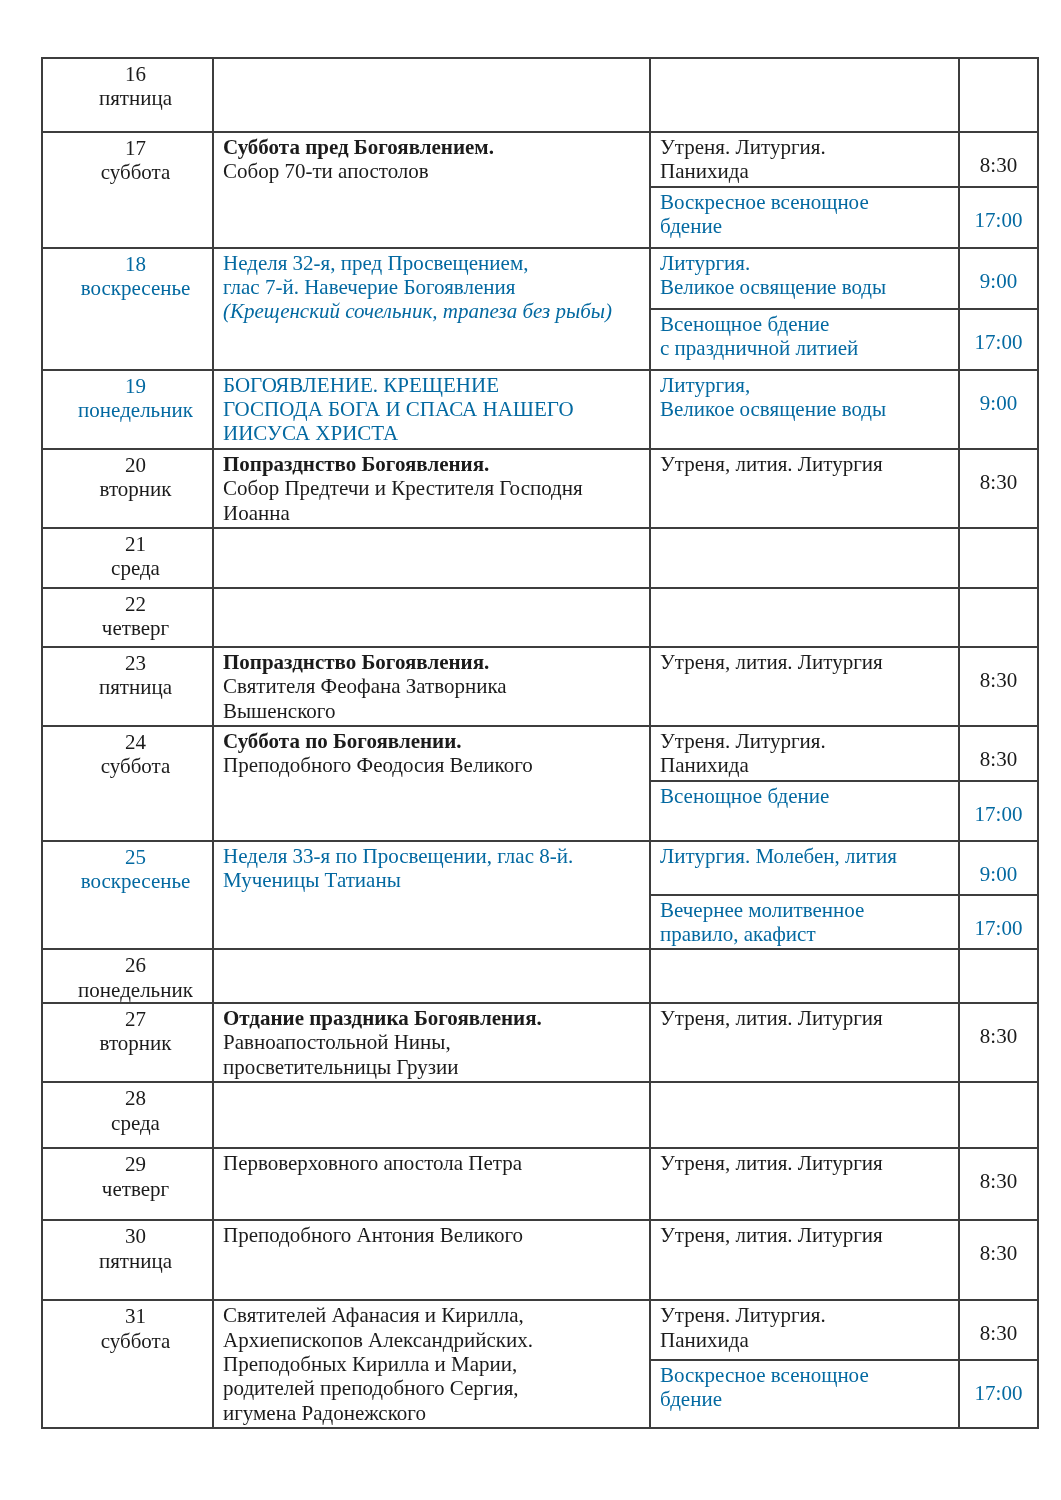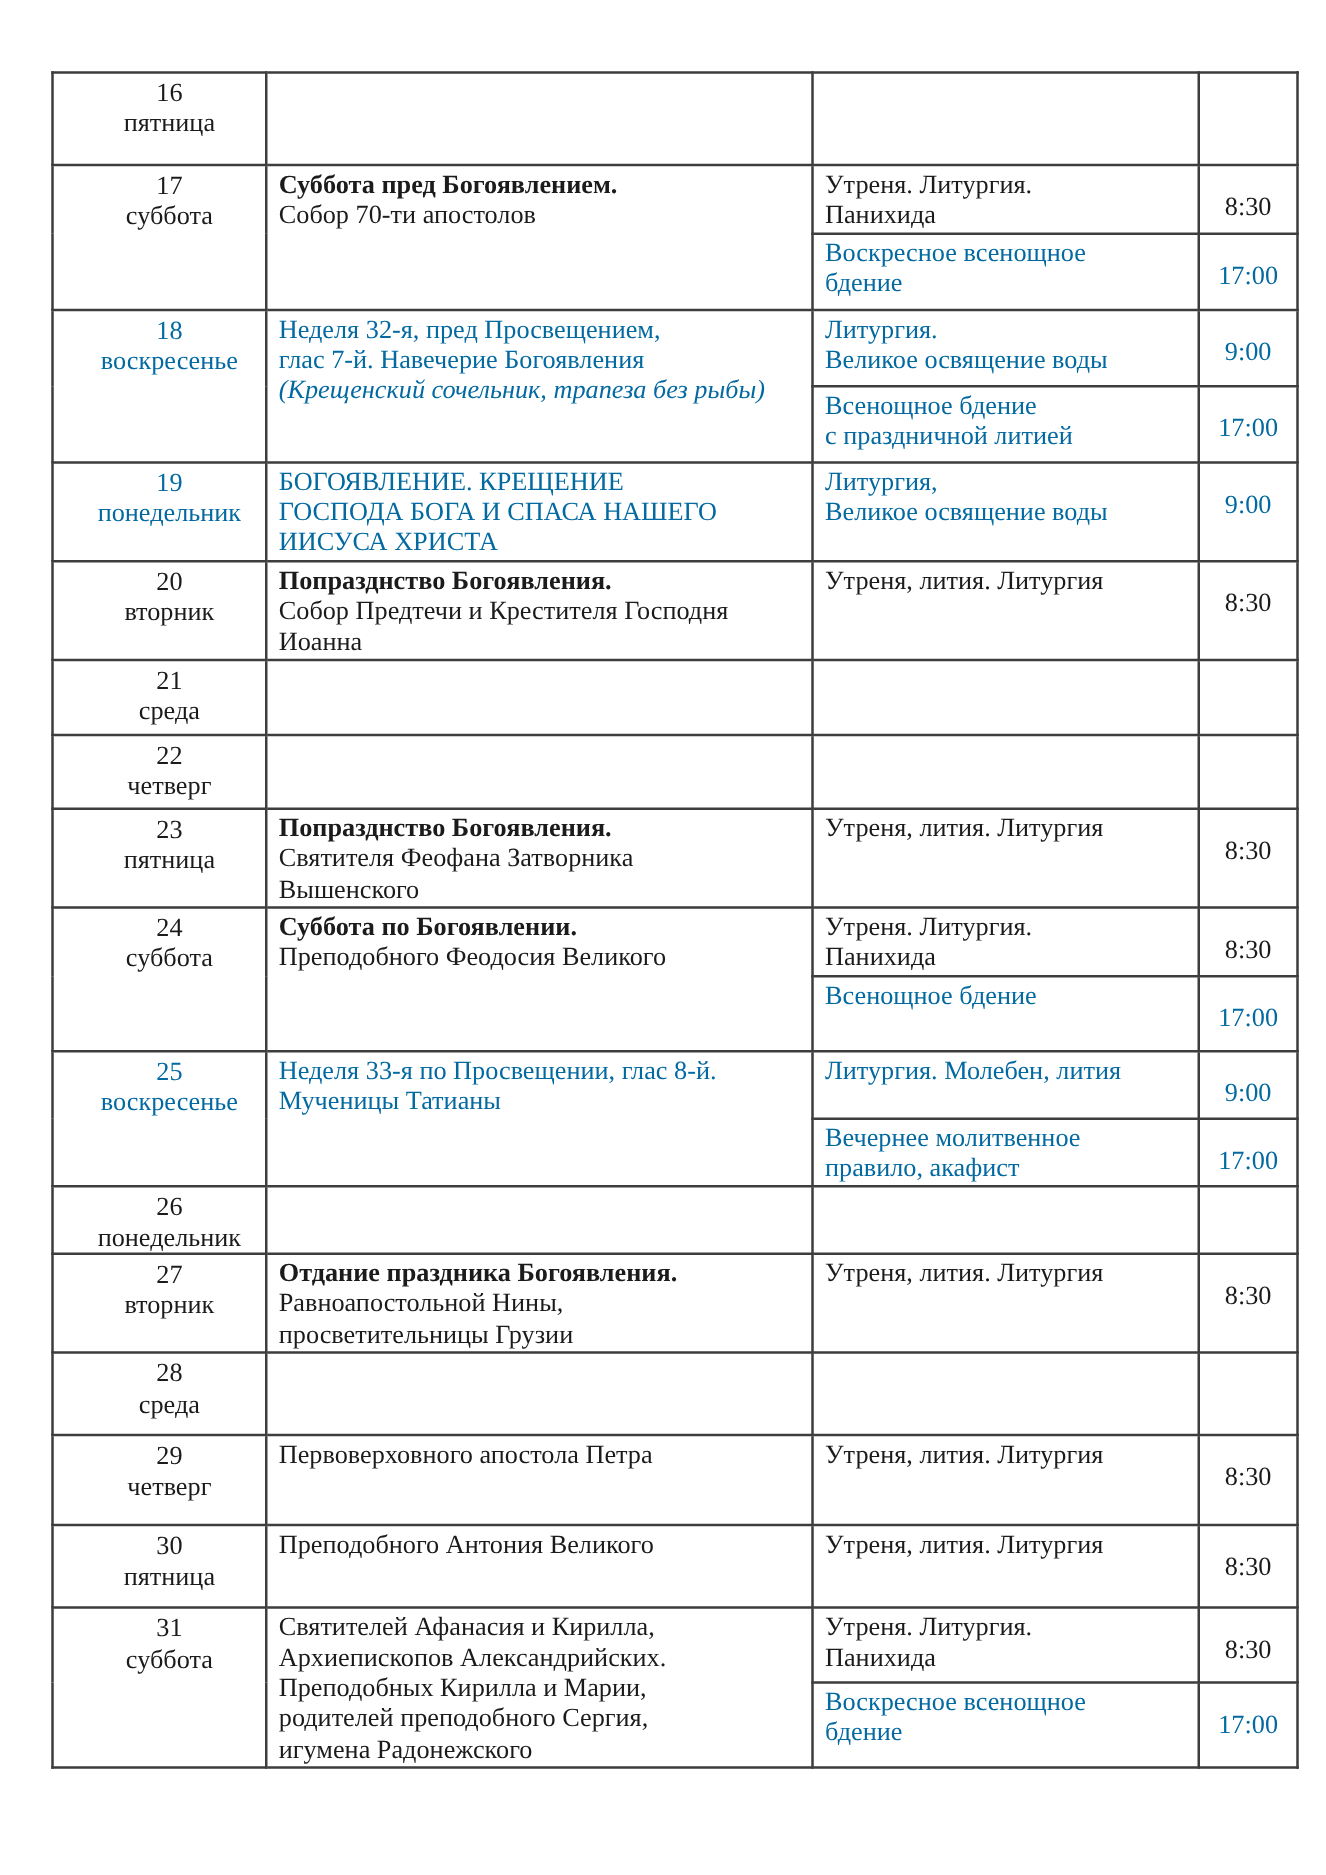--- a/index.html
+++ b/index.html
@@ -233,21 +233,21 @@
         <td class="date" rowspan="1">
           <div>29</div>
           <div>четверг</div>
         </td>
         <td class="desc" rowspan="1">
           <div class="seg normal">Первоверховного апостола Петра</div>
         </td>
         <td class="svc">Утреня, лития. Литургия</td>
         <td class="time">8:30</td>
       </tr>
-      <tr style="height: 66px;">
+      <tr style="height: 80px;">
         <td class="date" rowspan="1">
           <div>30</div>
           <div>пятница</div>
         </td>
         <td class="desc" rowspan="1">
           <div class="seg normal">Преподобного Антония Великого</div>
         </td>
         <td class="svc">Утреня, лития. Литургия</td>
         <td class="time">8:30</td>
       </tr>

